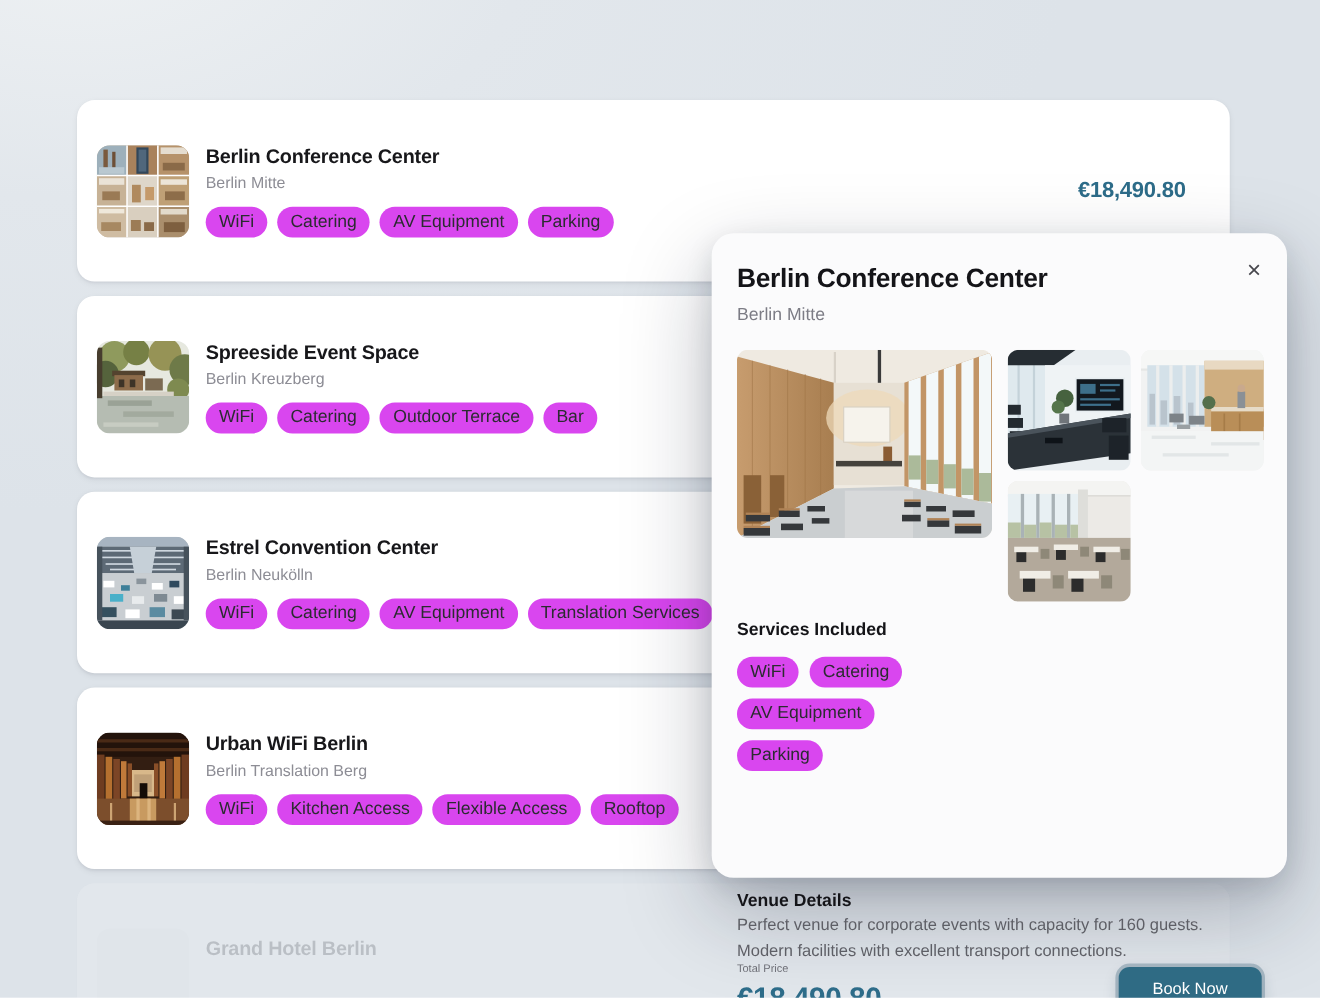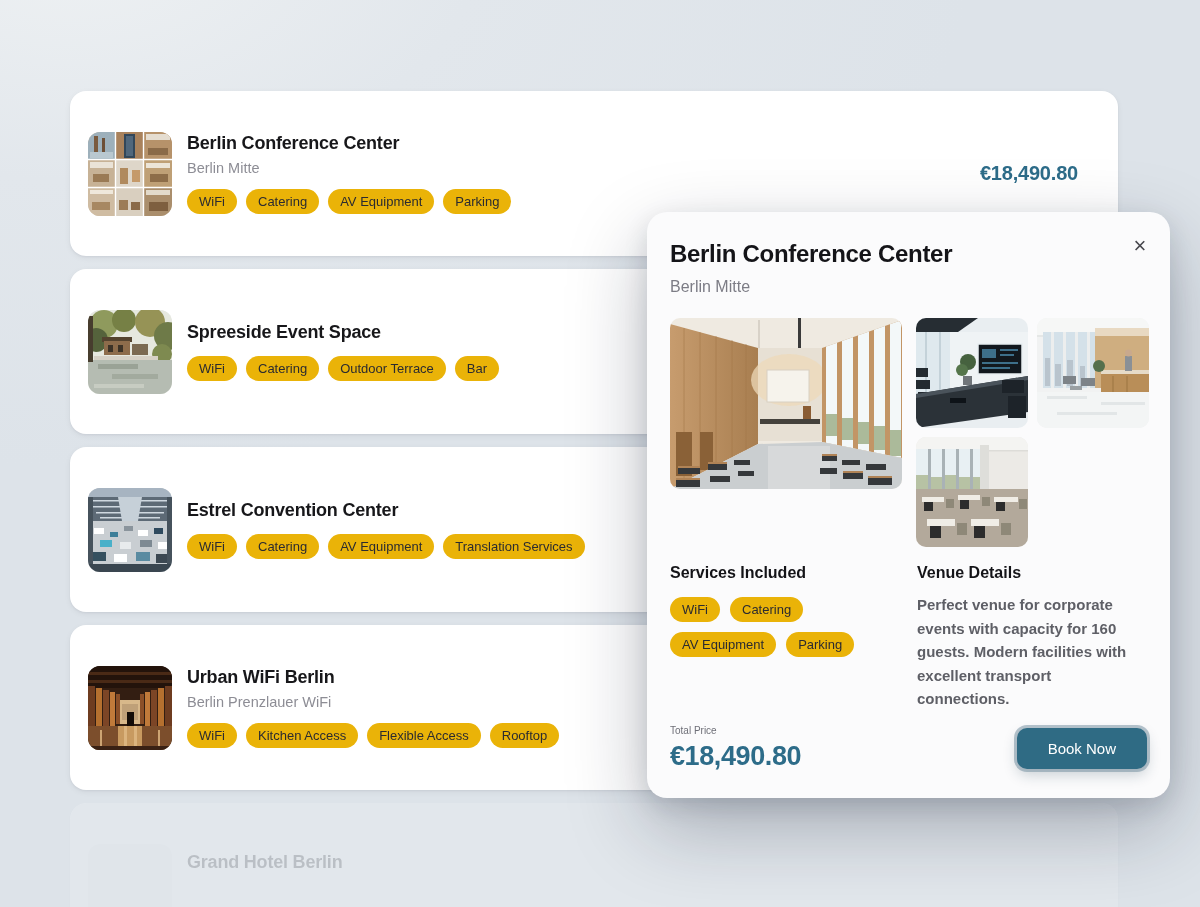--- a/index.html
+++ b/index.html
@@ -14,21 +14,21 @@
     background:#ffffff;border-radius:16px;height:165px;box-sizing:border-box;
     display:flex;align-items:center;padding:0 40px 0 18px;
     box-shadow:0 1px 2px rgba(16,24,40,.05),0 2px 6px rgba(16,24,40,.06);
   }
   .thumb{width:84px;height:84px;flex:0 0 84px;border-radius:12px;overflow:hidden;margin-right:15px;background:#eceef0;}
   .thumb svg{display:block;width:84px;height:84px;}
   .v-info{display:flex;flex-direction:column;min-width:0;}
   .v-name{font-size:18px;font-weight:700;color:#17171a;letter-spacing:-.2px;}
   .v-loc{font-size:14.5px;color:#8d8d95;margin-top:6px;}
   .tag-row{display:flex;gap:9px;margin-top:13px;}
-  .chip{background:#eab308;color:#2b2b30;font-size:13px;line-height:1;padding:6px 12px;border-radius:999px;white-space:nowrap;}
+  .chip{background:#d946ef;color:#2b2b30;font-size:16px;line-height:1;padding:6px 12px;border-radius:999px;white-space:nowrap;}
   .v-price{margin-left:auto;font-size:20px;font-weight:700;color:#2d6c89;letter-spacing:-.2px;}
   .card.faded{opacity:.17;align-items:flex-start;padding-top:41px;}
   .card.faded .v-name{margin-top:8px;}
   .ghost-thumb{background:#f2f3f4;}
   
   .modal{
     position:absolute;left:647px;top:212px;width:523px;height:586px;box-sizing:border-box;
     background:#fbfbfc;border-radius:20px;padding:28px 23px 26px;
     box-shadow:0 30px 80px rgba(15,23,42,.28),0 8px 24px rgba(15,23,42,.12);
     display:flex;flex-direction:column;
@@ -37,26 +37,26 @@
     position:absolute;top:18px;right:14px;width:32px;height:32px;border:none;background:transparent;
     font-size:22px;line-height:32px;font-weight:300;color:#47474d;cursor:pointer;padding:0;font-family:inherit;
   }
   .m-title{font-size:24px;font-weight:700;color:#141418;letter-spacing:-.3px;}
   .m-loc{font-size:16px;color:#7c7c85;margin-top:10px;}
   .gallery{display:flex;gap:14px;margin-top:22px;}
   .g-main{width:232px;height:171px;border-radius:10px;overflow:hidden;flex:0 0 232px;}
   .g-grid{display:grid;grid-template-columns:112px 112px;grid-auto-rows:110px;gap:9px;}
   .g-sm{border-radius:10px;overflow:hidden;}
   .gallery svg{display:block;width:100%;height:100%;}
-  .sections{display:flex;margin-top:17px;}
+  .sections{display:flex;margin-top:17px;flex-direction:column;}
   .col-services{flex:0 0 247px;}
   .col-details{flex:1;}
   .sec-h{font-size:16px;font-weight:700;color:#141418;}
   .svc-tags{display:flex;flex-wrap:wrap;gap:10px;margin-top:15px;max-width:212px;}
-  .details-text{font-size:15px;color:#5e5f66;line-height:1.57;margin-top:11px;font-weight:bold;}
+  .details-text{font-size:15px;color:#5e5f66;line-height:1.57;}
   .m-footer{margin-top:auto;display:flex;align-items:center;}
   .total-label{font-size:10px;color:#6e6f77;}
   .total-price{font-size:27px;font-weight:800;color:#2d6c89;margin-top:5px;letter-spacing:-.4px;}
   .book-btn{
     margin-left:auto;background:#2f6b84;color:#ffffff;font-size:15px;font-family:inherit;
     padding:12px 31px;border-radius:10px;border:none;cursor:pointer;
     box-shadow:0 0 0 3px rgba(122,148,164,.55),0 6px 14px rgba(25,55,75,.22);
   }
 </style>
 </head>
@@ -135,20 +135,21 @@
         <rect x="6" y="46" width="64" height="4" fill="#d6d1c6"></rect>
         <rect x="0" y="50" width="84" height="34" fill="#b5bcb2"></rect>
         <rect x="10" y="54" width="40" height="5" fill="#9aa296"></rect>
           <rect x="24" y="64" width="46" height="5" fill="#a2aa9e"></rect>
           <rect x="6" y="74" width="50" height="4" fill="#c7ccc2"></rect>
         <rect x="0" y="6" width="5" height="46" fill="#473d2e"></rect>
       </svg>
     </div>
     <div class="v-info">
       <div class="v-name">Spreeside Event Space</div>
+      <div class="v-loc">Berlin Kreuzberg</div>
       <div class="tag-row">
         <span class="chip">WiFi</span>
         <span class="chip">Catering</span>
         <span class="chip">Outdoor Terrace</span>
         <span class="chip">Bar</span>
       </div>
     </div>
   </div>
 
   <div class="card">
@@ -180,20 +181,21 @@
             <rect x="48" y="64" width="14" height="9" fill="#5a8ba1"></rect>
             <rect x="68" y="66" width="12" height="9" fill="#3c4852"></rect>
           </g>
         <rect x="0" y="76" width="84" height="8" fill="#3a4650"></rect>
         <rect x="0" y="9" width="5" height="67" fill="#46525c"></rect>
           <rect x="79" y="9" width="5" height="67" fill="#46525c"></rect>
       </svg>
     </div>
     <div class="v-info">
       <div class="v-name">Estrel Convention Center</div>
+      <div class="v-loc">Berlin Neukölln</div>
       <div class="tag-row">
         <span class="chip">WiFi</span>
         <span class="chip">Catering</span>
         <span class="chip">AV Equipment</span>
         <span class="chip">Translation Services</span>
       </div>
     </div>
   </div>
 
   <div class="card">
@@ -228,21 +230,21 @@
             <rect x="36" y="60" width="3" height="24"></rect>
             <rect x="46" y="60" width="3" height="24"></rect>
             <rect x="12" y="64" width="2" height="20"></rect>
             <rect x="70" y="64" width="2" height="20"></rect>
           </g>
         <rect x="0" y="80" width="84" height="4" fill="#3a2114"></rect>
       </svg>
     </div>
     <div class="v-info">
       <div class="v-name">Urban WiFi Berlin</div>
-      <div class="v-loc">Berlin Prenzlauer WiFi</div>
+      <div class="v-loc">Berlin Translation Berg</div>
       <div class="tag-row">
         <span class="chip">WiFi</span>
         <span class="chip">Kitchen Access</span>
         <span class="chip">Flexible Access</span>
         <span class="chip">Rooftop</span>
       </div>
     </div>
   </div>
 
   <div class="card faded">

